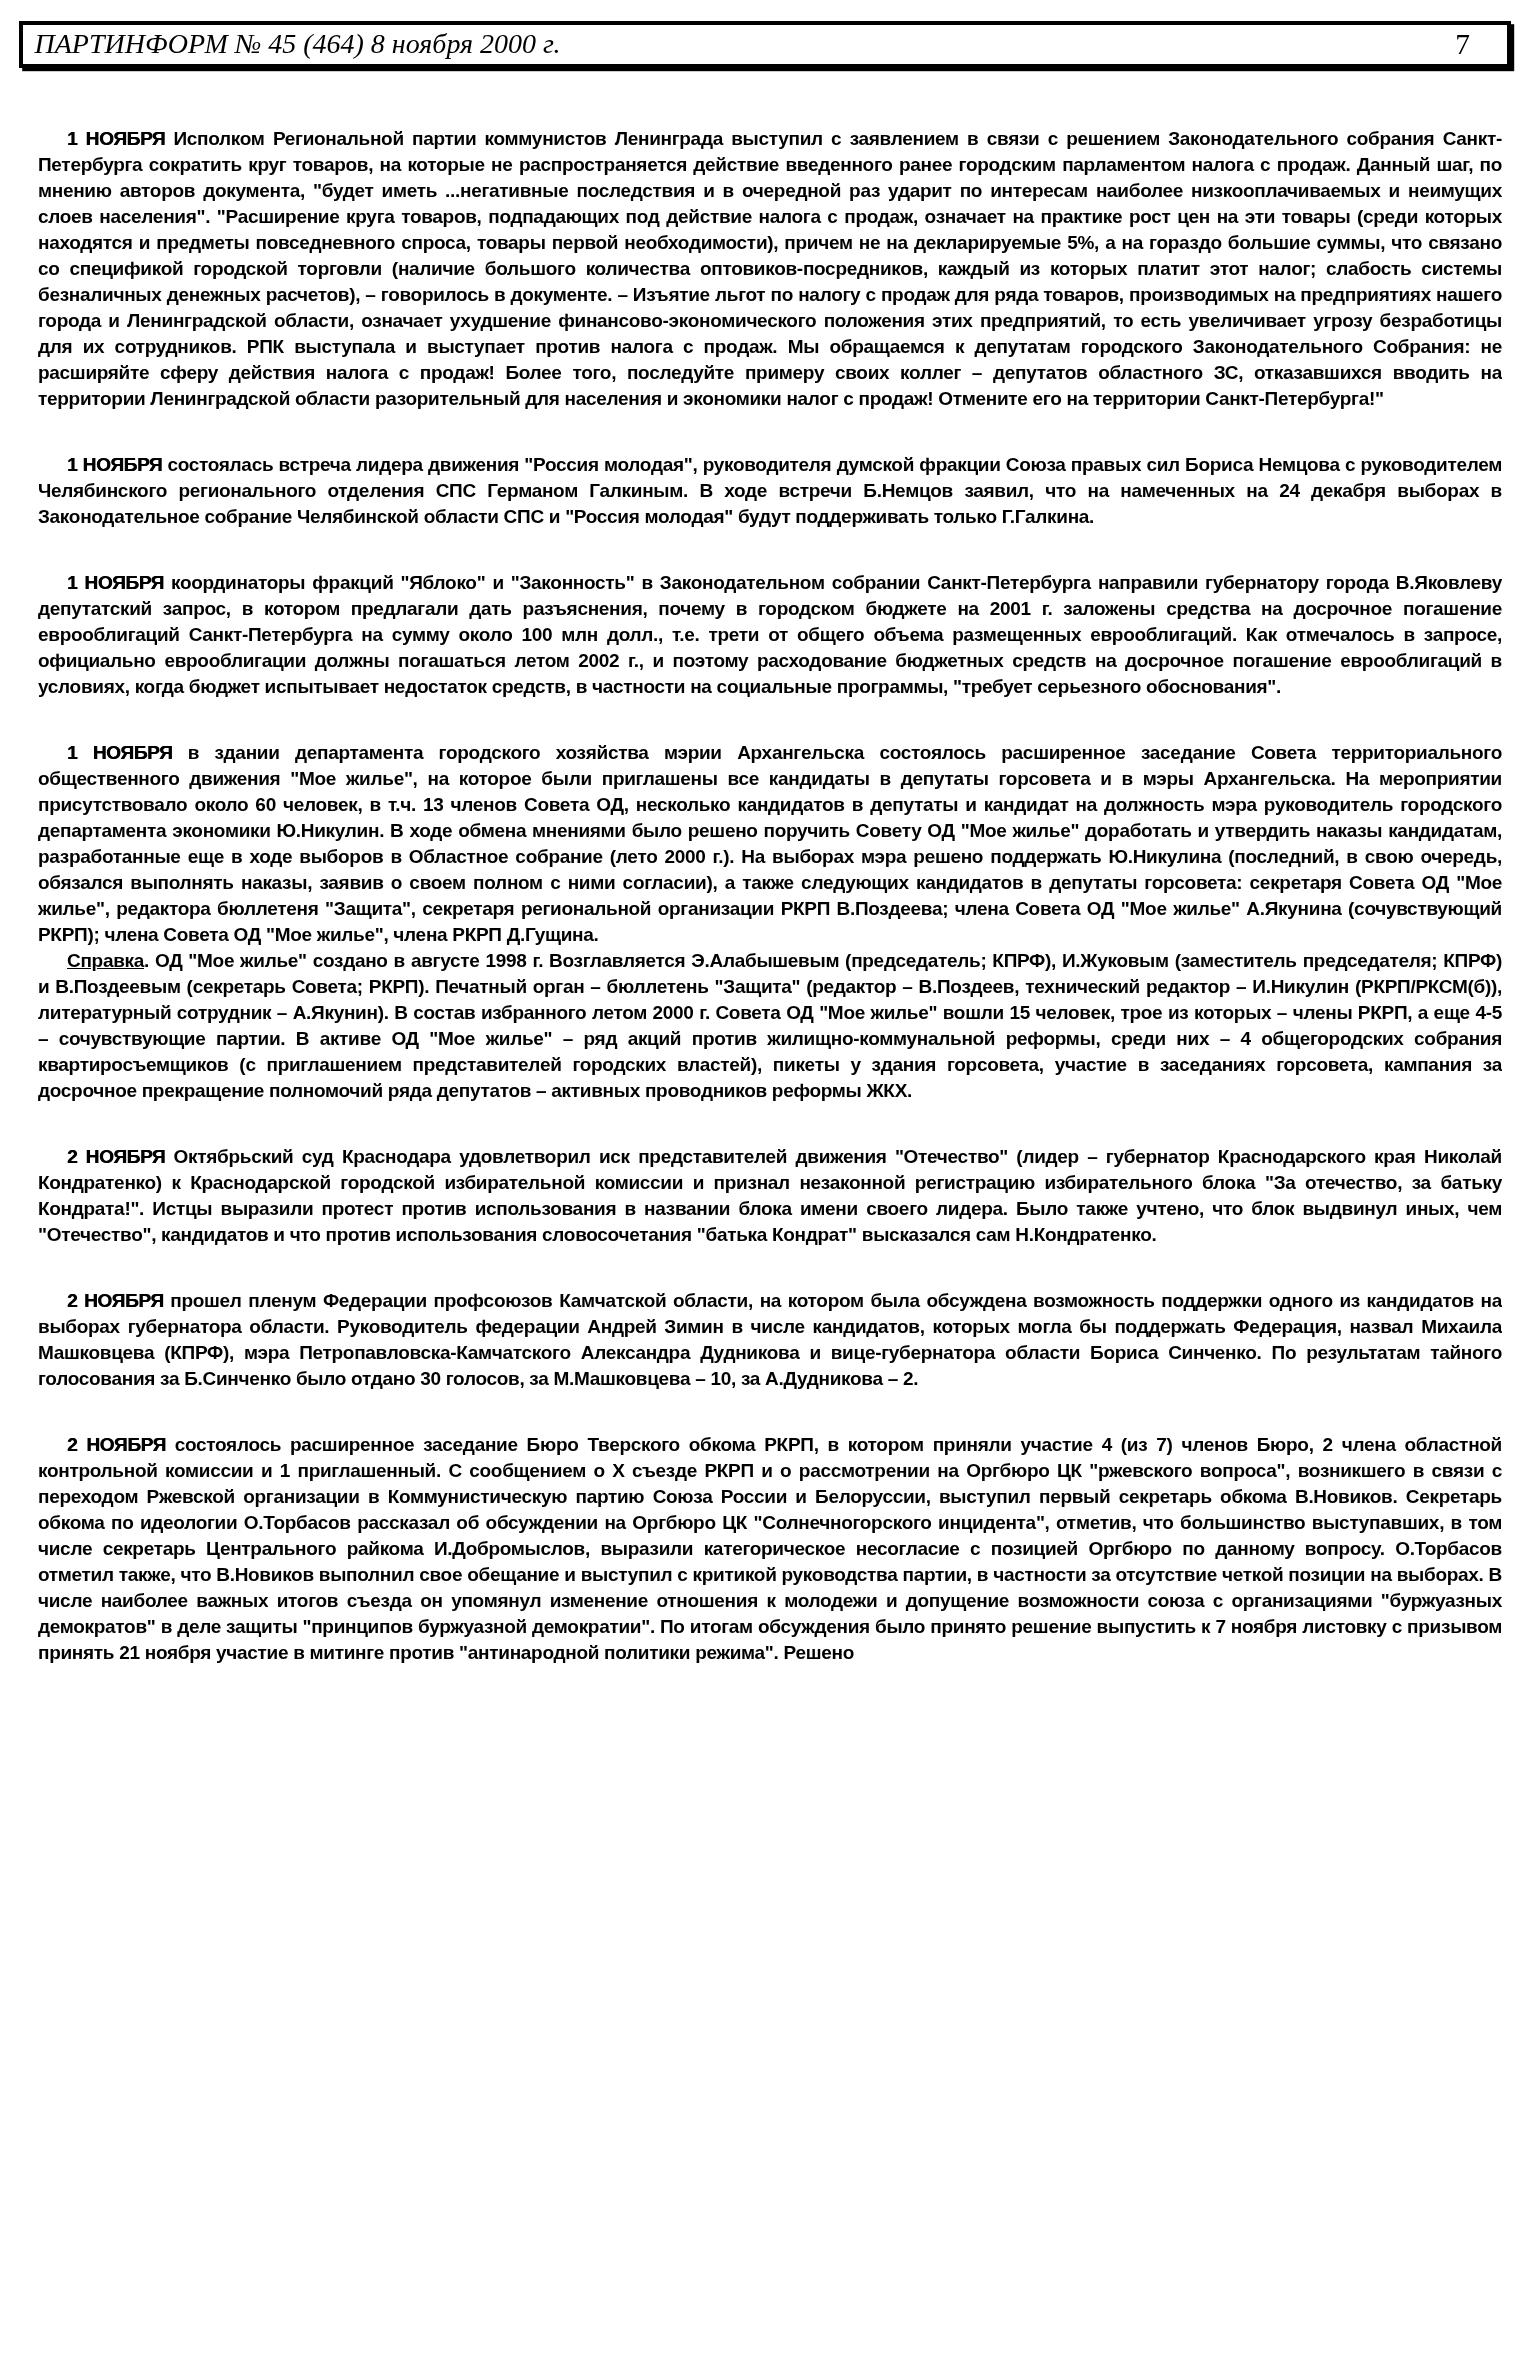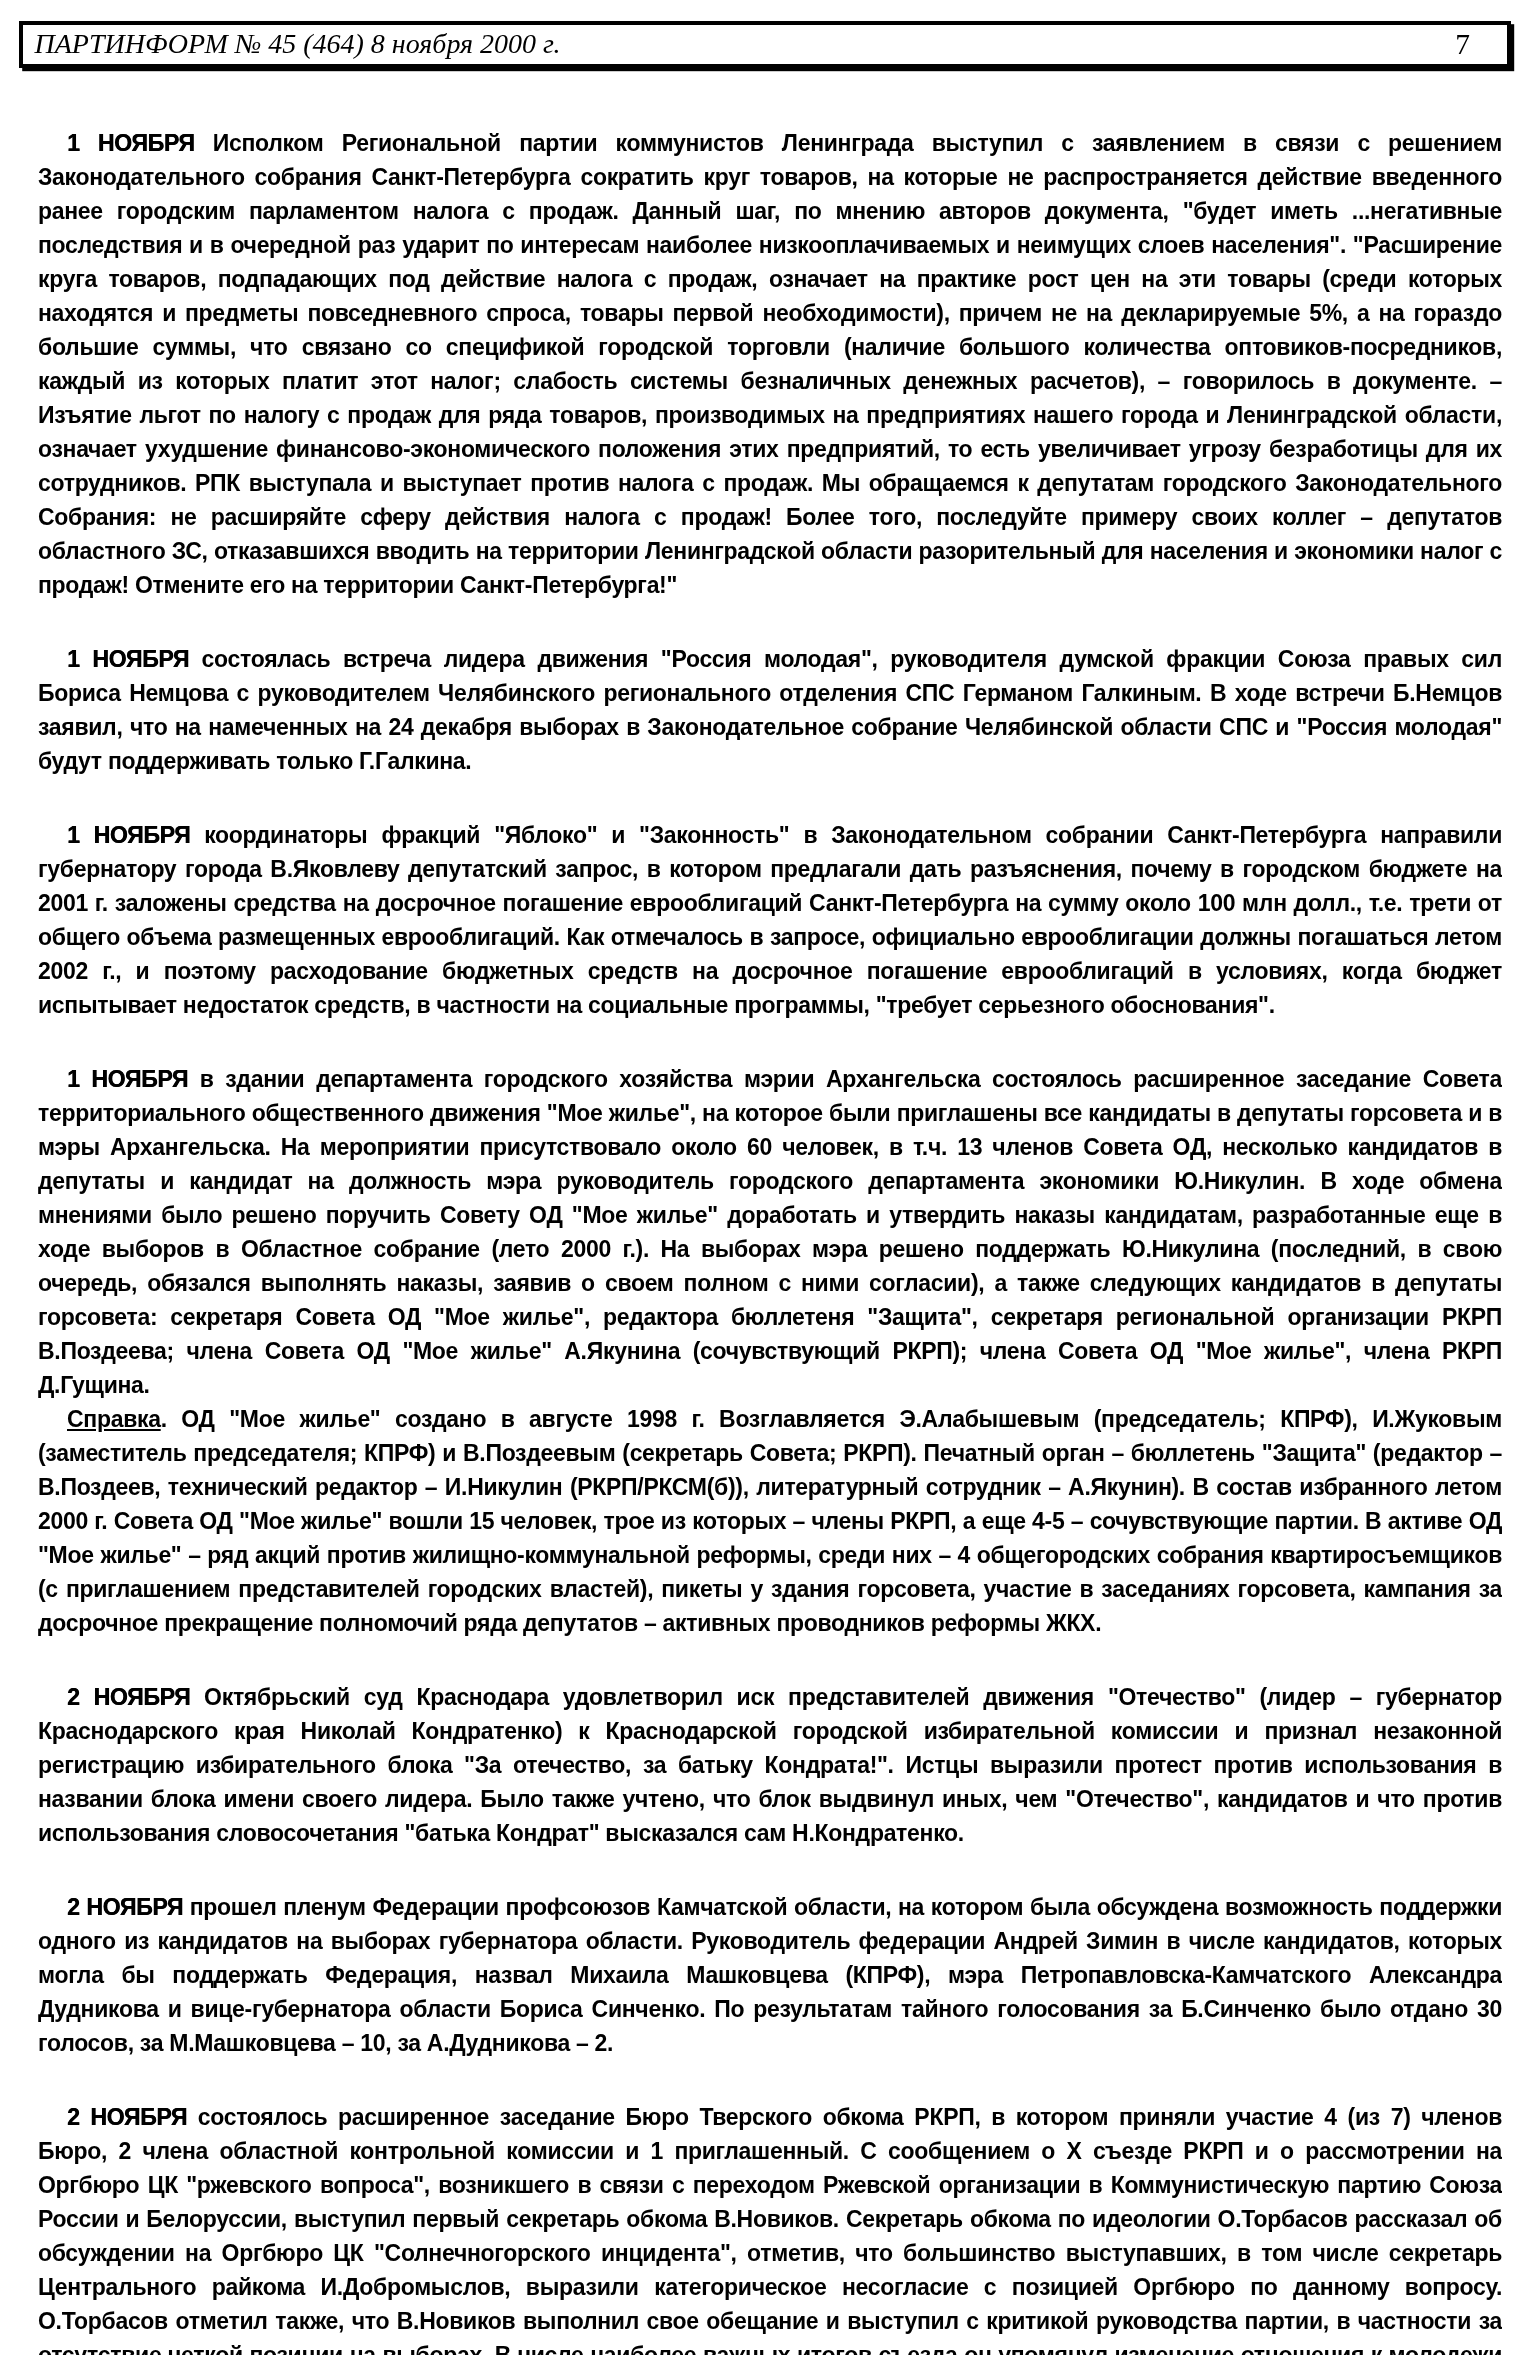--- a/index.html
+++ b/index.html
@@ -39,22 +39,22 @@
   }
   .body-col {
     position: absolute;
     left: 38px;
     top: 126px;
     width: 1464px;
     height: 2229px;
     overflow: hidden;
     text-align: justify;
     font-weight: bold;
-    font-size: 23px;
-    line-height: 34px;
+    font-size: 19px;
+    line-height: 26px;
     letter-spacing: -0.3px;
   }
   p.item {
     margin: 40px 0 0 0;
     text-indent: 29px;
   }
   p.item.first { margin-top: 0; }
   p.item.spravka { margin-top: 0; }
   .date {
     

